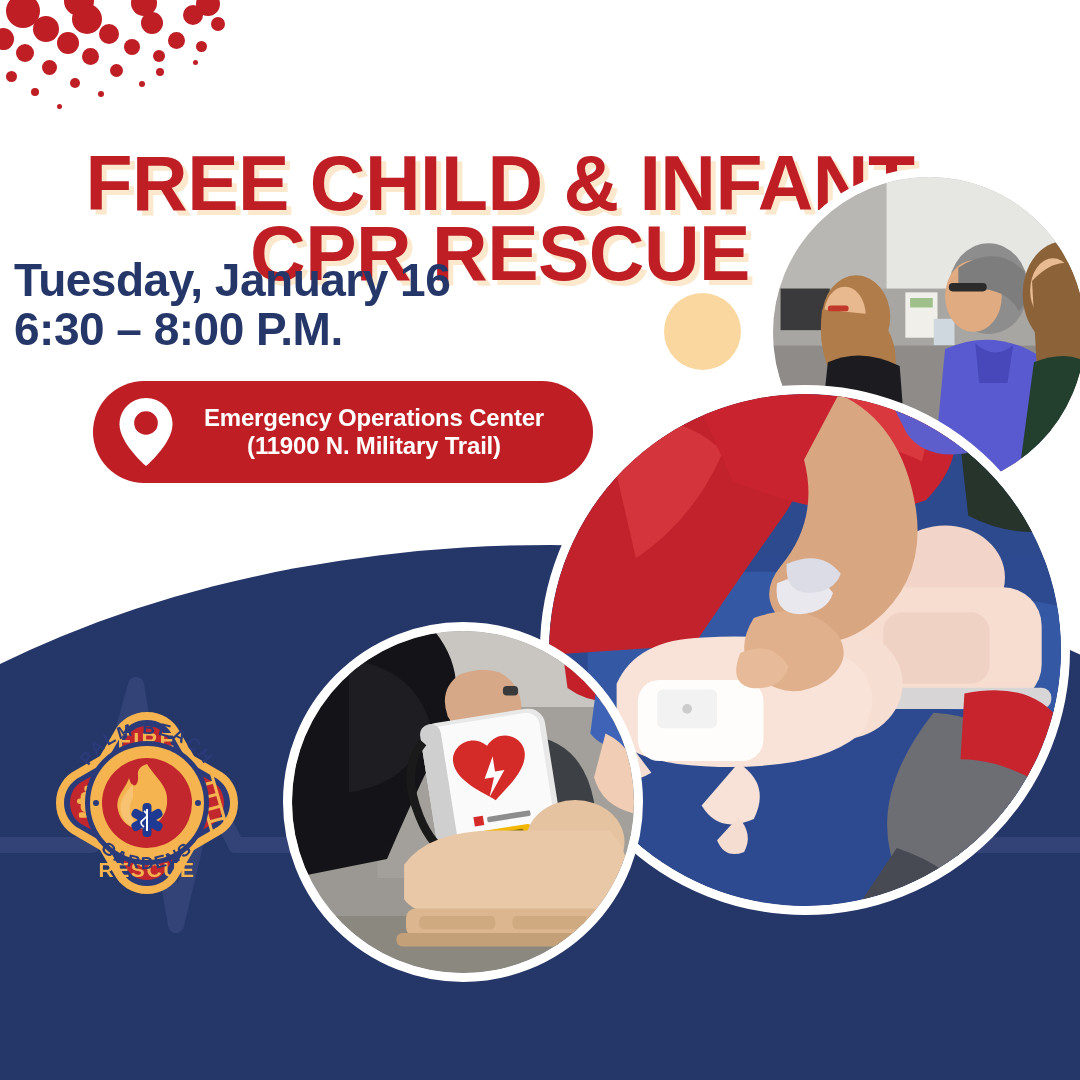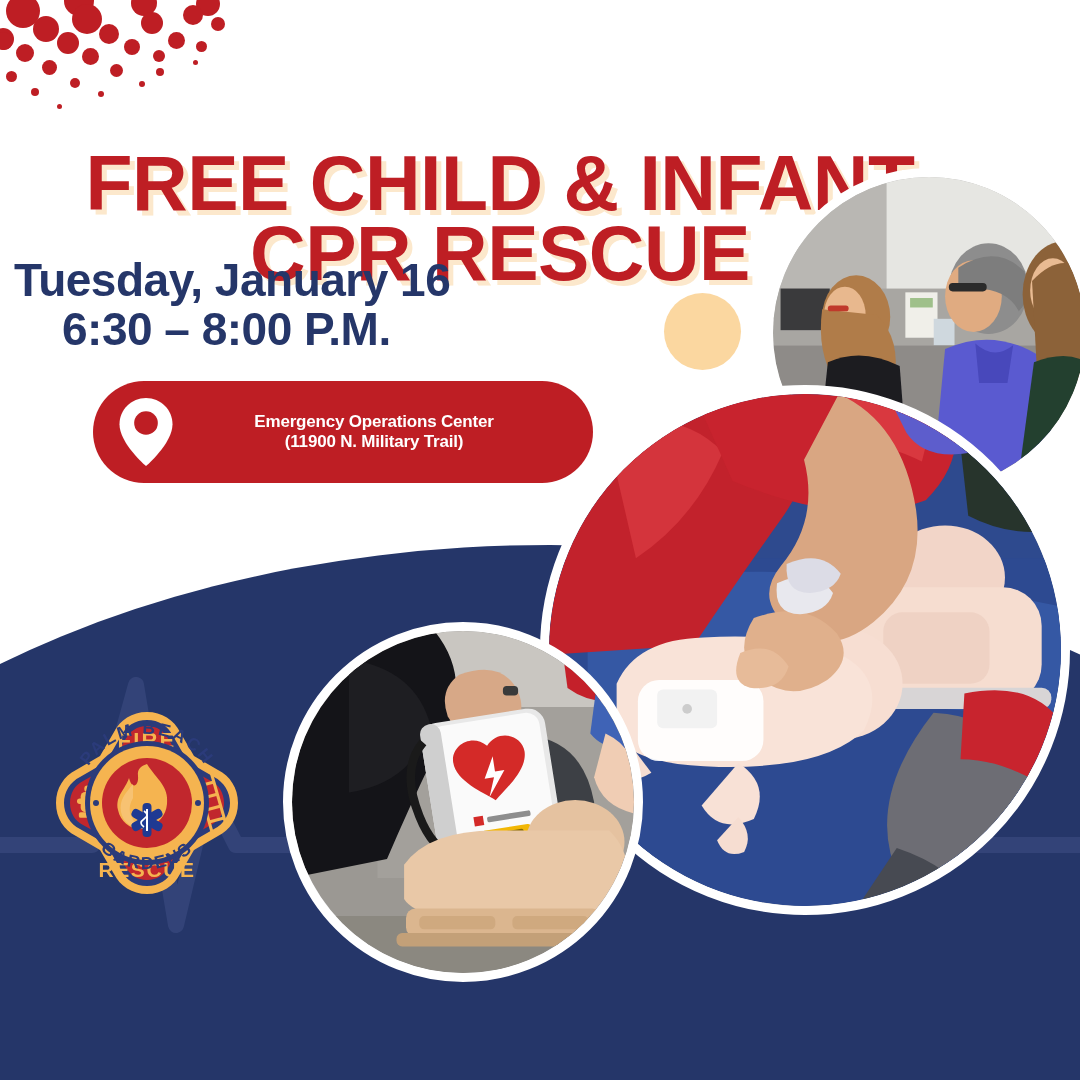--- a/index.html
+++ b/index.html
@@ -27,29 +27,29 @@
   .headline{position:absolute;left:0;top:96px;width:1000px;text-align:center;
             font-size:77px;line-height:.92;font-weight:700;letter-spacing:-.5px;
             color:#BE1E24;text-shadow:5px 5px 0 #FCE8CC;
             font-family:"Liberation Sans","DejaVu Sans",sans-serif;}
   .headline .l2{display:block;}
 
   
   .dateblock{position:absolute;left:14px;top:256px;width:700px;text-align:left;
              color:#253669;font-weight:700;font-size:46px;line-height:1.07;
              letter-spacing:-.5px;}
-  .dateblock .time{display:block;margin-left:48px;}
+  .dateblock .time{display:block;}
 
   
   .pill{position:absolute;left:93px;top:381px;width:500px;height:102px;
         background:#BE1E24;border-radius:51px;display:flex;align-items:center;
         box-sizing:border-box;padding:0 26px 0 22px;}
   .pin-icon{flex:0 0 auto;width:62px;height:72px;margin-right:4px;}
   .pill-text{flex:1 1 auto;text-align:center;color:#ffffff;font-weight:700;
-             font-size:17px;line-height:1.18;letter-spacing:-.2px;}
+             font-size:24px;line-height:1.18;letter-spacing:-.2px;}
   .pill-text span{display:block;}
 
   
   .photo{position:absolute;border-radius:50%;overflow:hidden;
          background:#cfcfcf;border:9px solid #ffffff;box-sizing:border-box;}
   .photo > svg{display:block;width:100%;height:100%;}
   .p-class{left:764px;top:168px;width:330px;height:330px;}
   .p-infant{left:540px;top:385px;width:530px;height:530px;}
   .p-aed{left:283px;top:622px;width:360px;height:360px;}
 

